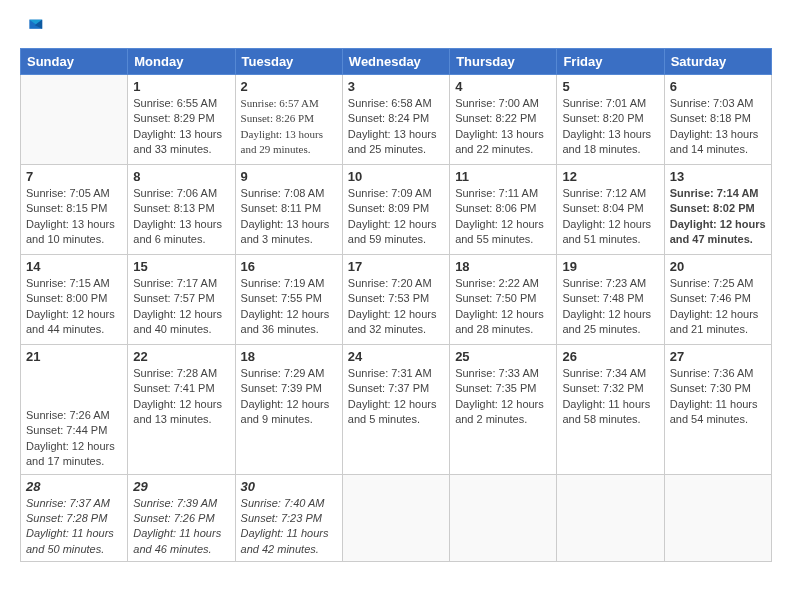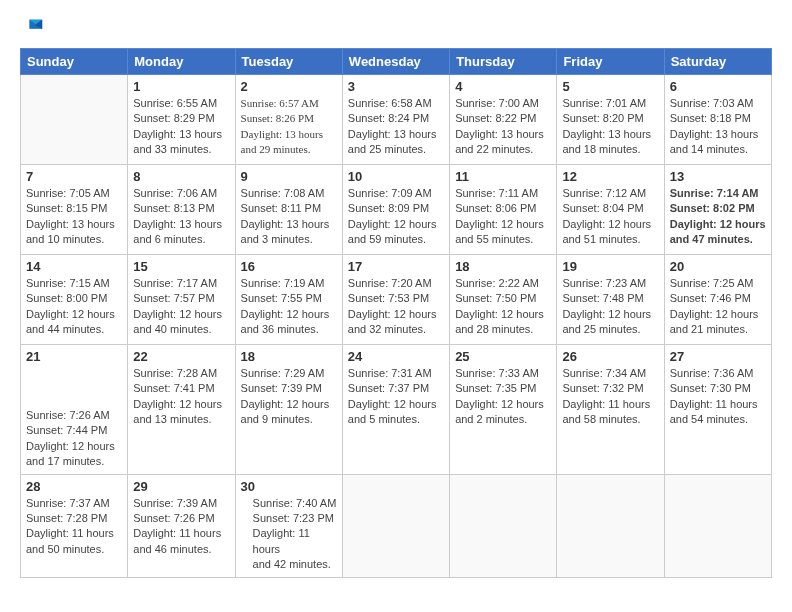--- a/index.html
+++ b/index.html
@@ -98,20 +98,21 @@
       display: block;
       margin-bottom: 2px;
     }
     .day-info {
       font-size: 11px;
       color: #444;
       line-height: 1.4;
     }
     .last-row td {
       height: 75px;
+      font-style: italic;
     }
   </style>
 </head>
 <body>
 
 <div class="page">
   <div class="header">
     <div class="logo">
       <svg class="logo-icon" viewBox="0 0 24 24">
         <polygon points="8,4 22,4 22,14 8,14" fill="#1a6fc4"></polygon>
@@ -350,21 +351,21 @@
           </td>
           <td>
             <span class="day-num">29</span>
             <div class="day-info" style="white-space: pre-line;">Sunrise: 7:39 AM
 Sunset: 7:26 PM
 Daylight: 11 hours
 and 46 minutes.</div>
           </td>
           <td>
             <span class="day-num">30</span>
-            <div class="day-info" style="white-space: pre-line; margin-left: 12px;">Sunrise: 7:40 AM
+            <div class="day-info" style="white-space: pre-line;">Sunrise: 7:40 AM
 Sunset: 7:23 PM
 Daylight: 11 hours
 and 42 minutes.</div>
           </td>
           <td class="empty"></td>
           <td class="empty"></td>
           <td class="empty"></td>
           <td class="empty"></td>
         </tr>
       </tbody>

